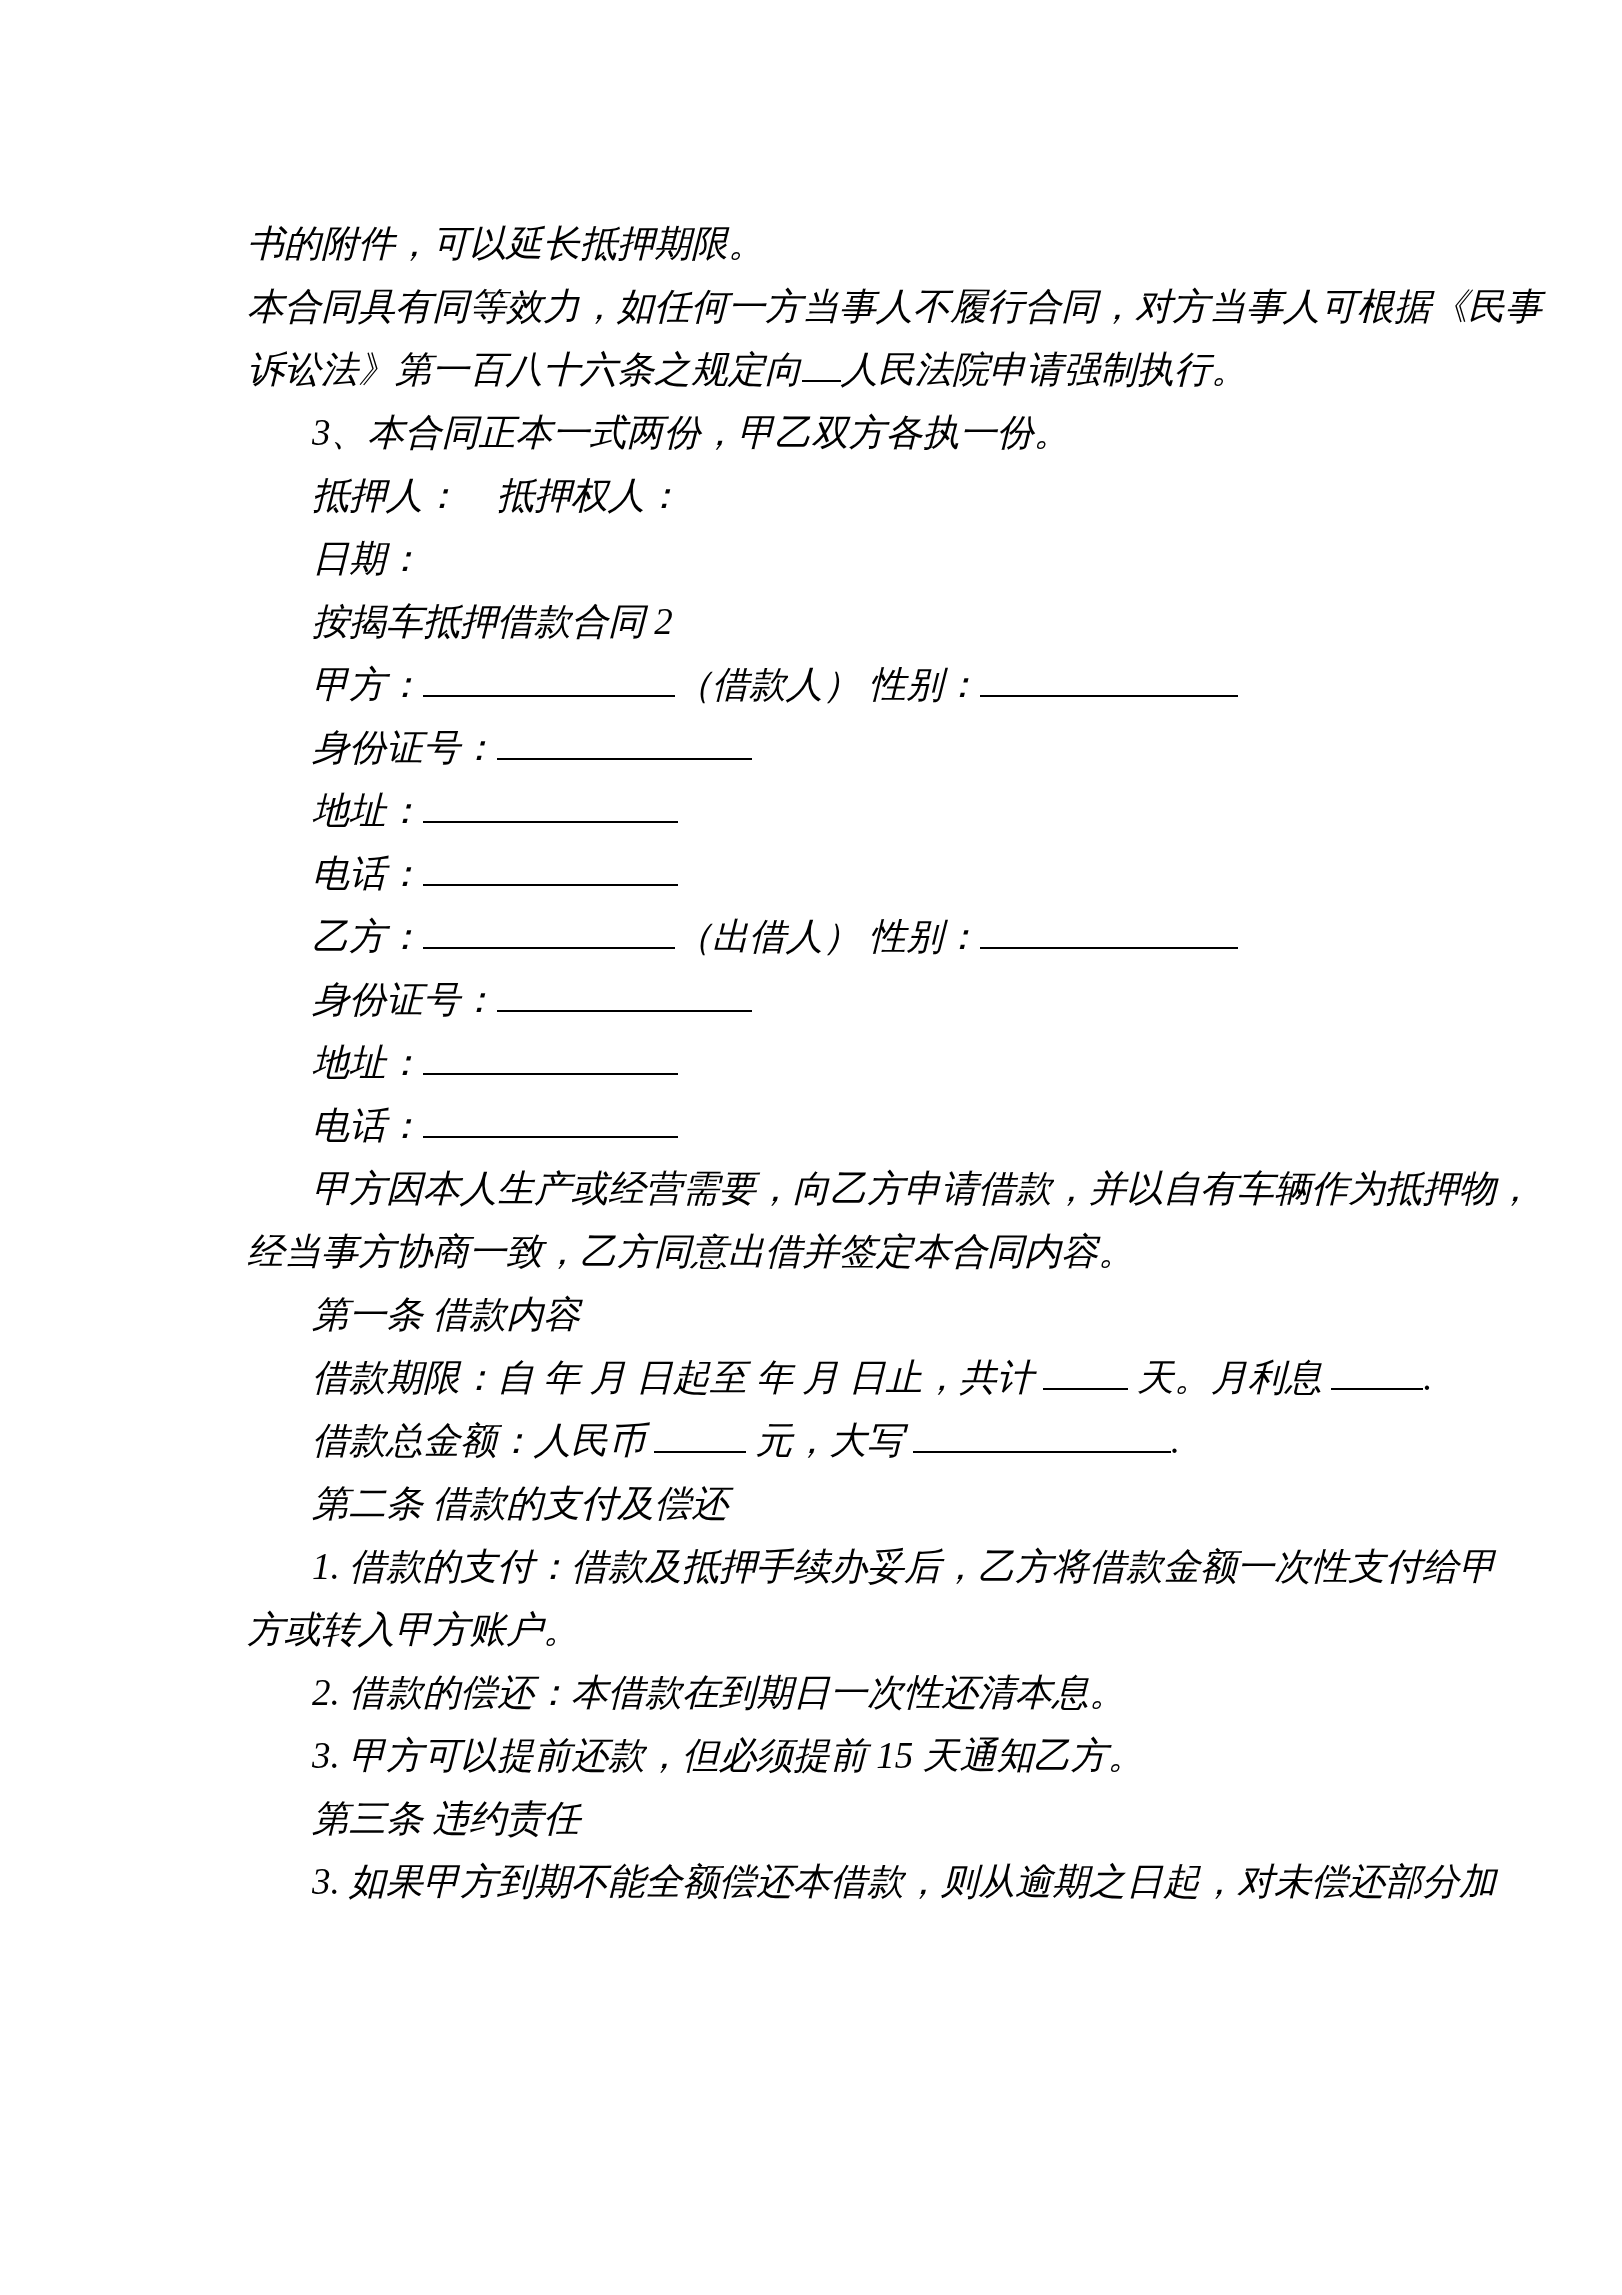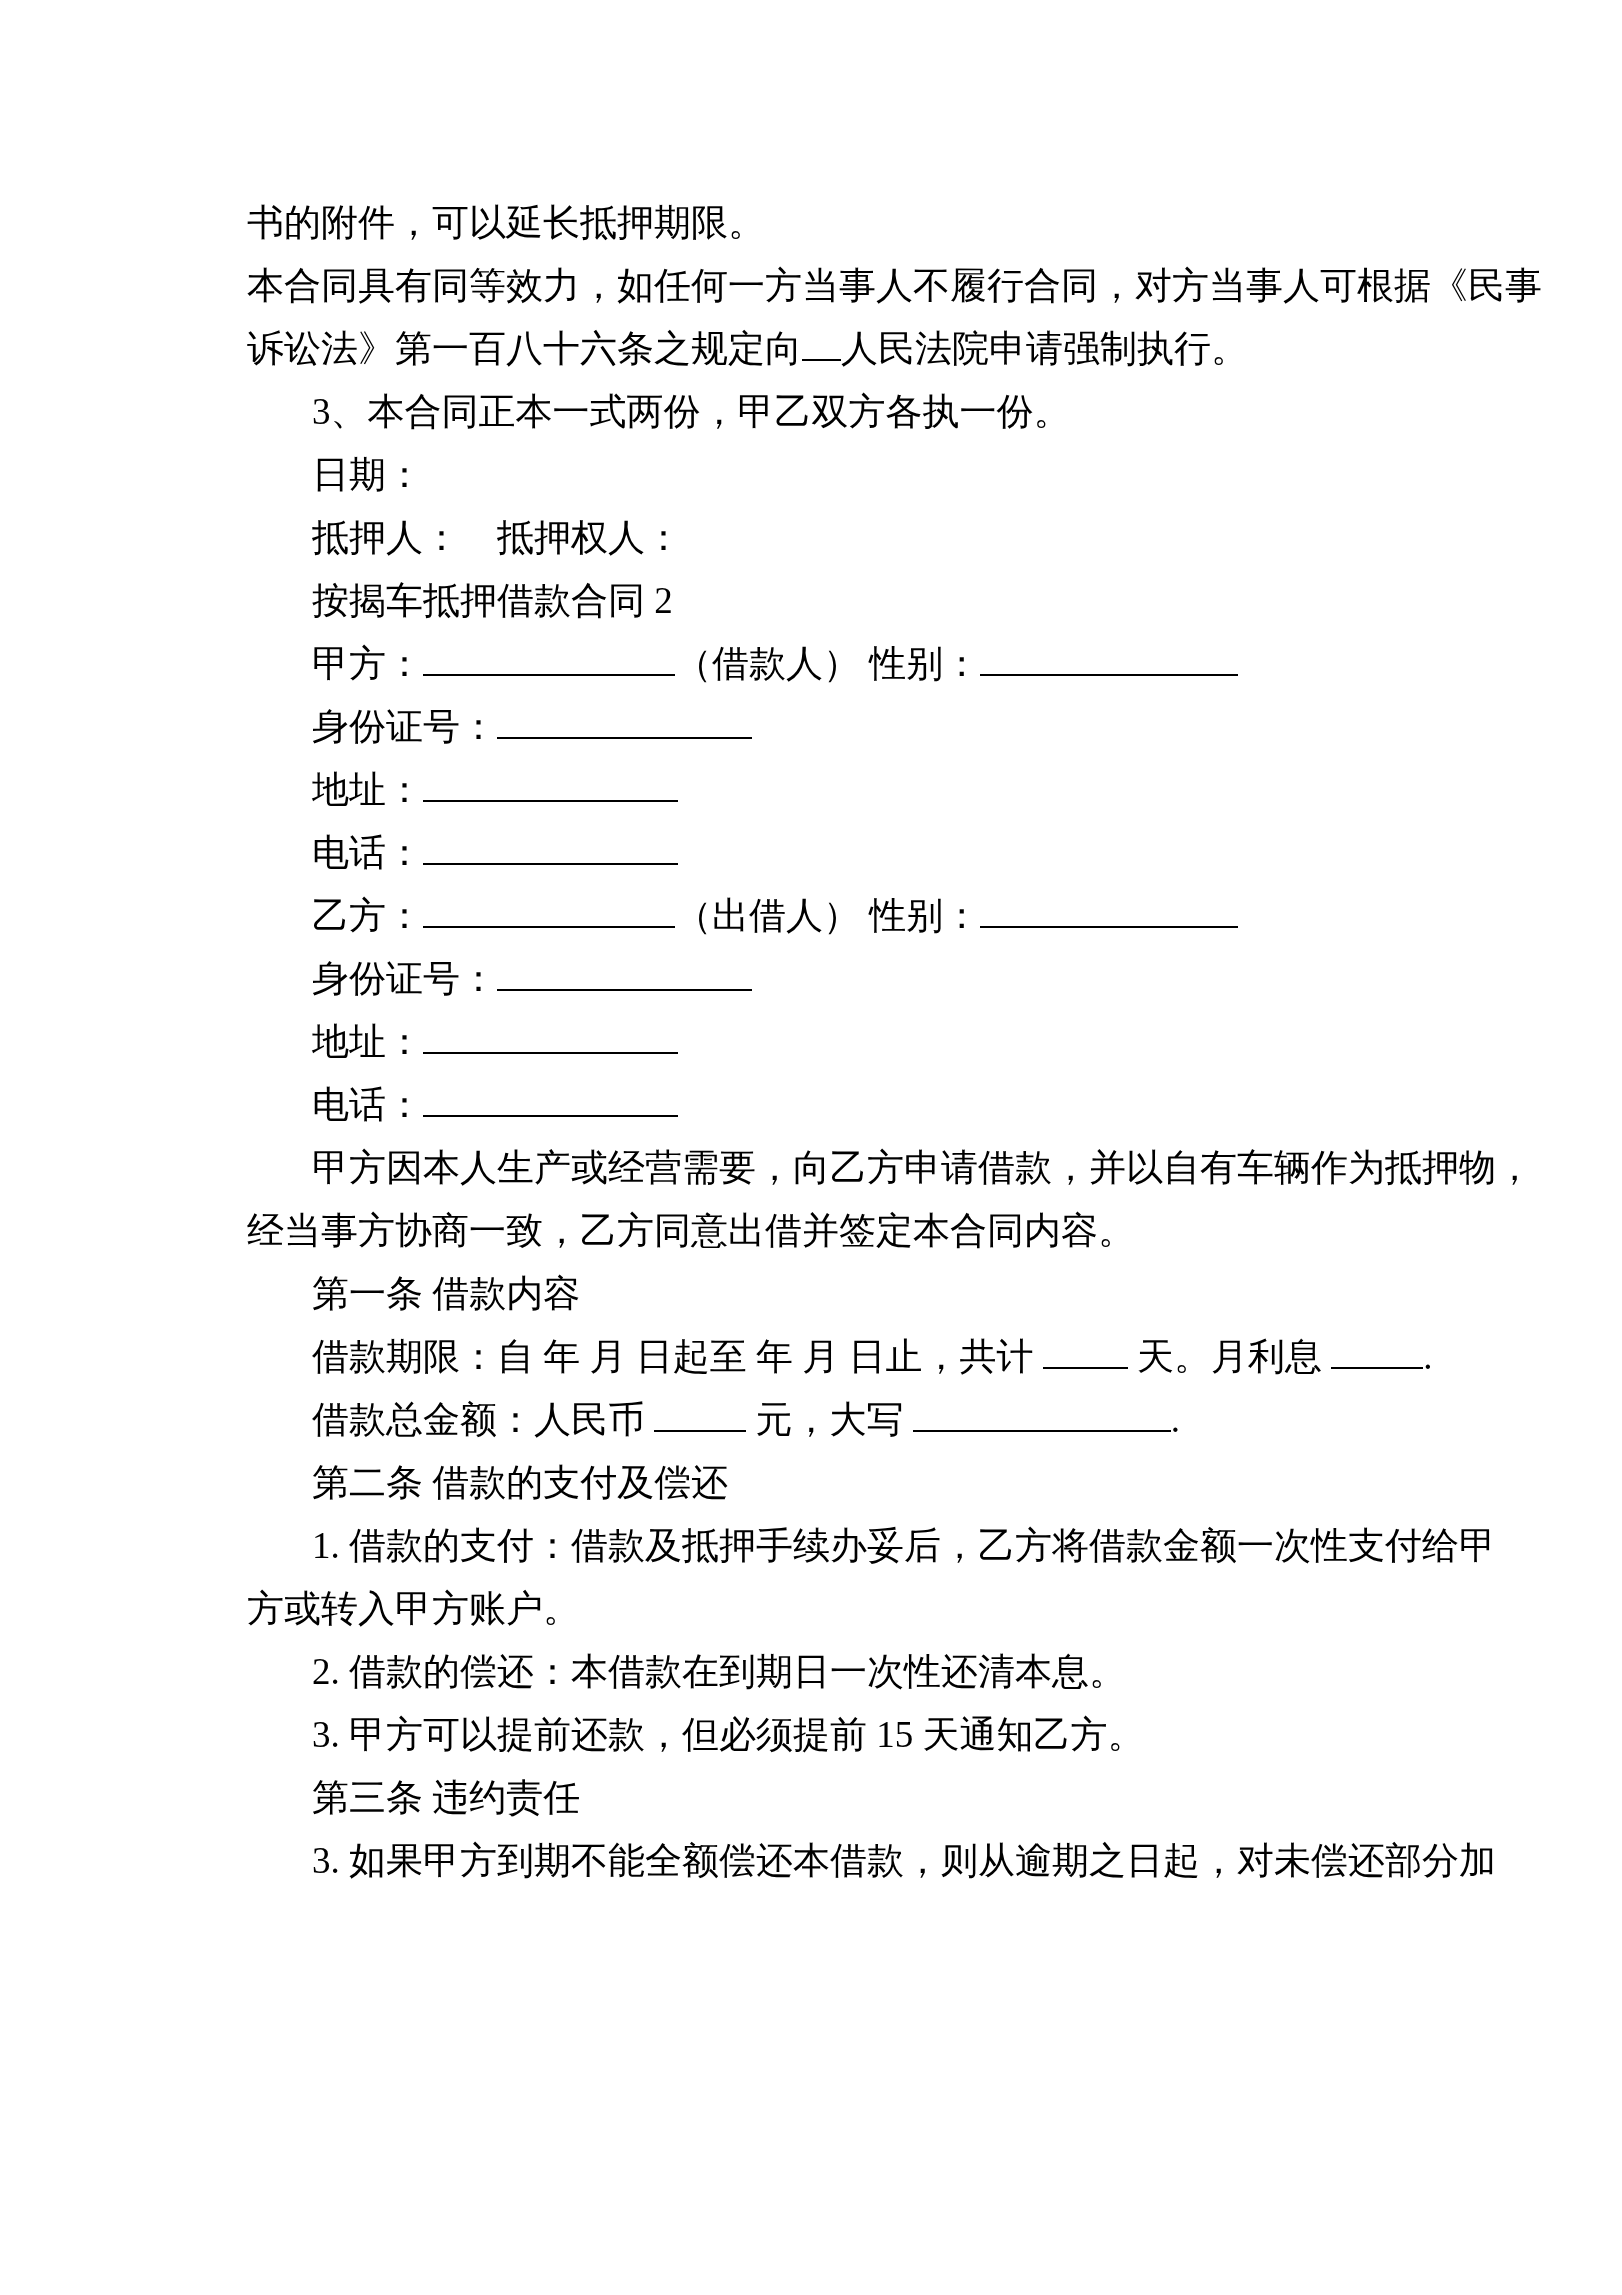--- a/index.html
+++ b/index.html
@@ -12,22 +12,23 @@
     width: 1623px;
     height: 2295px;
     background: #ffffff;
     overflow: hidden;
     font-family: "Liberation Serif", "DejaVu Serif", serif;
     color: #000000;
   }
   .content {
     position: absolute;
     left: 247px;
-    top: 191px;
+    top: 212px;
     width: 1171px;
+    font-style: italic;
   }
   .line {
     height: 63px;
     line-height: 63px;
     font-size: 37px;
     white-space: pre;
     color: #000000;
   }
   .line.indent {
     padding-left: 65px;
@@ -44,22 +45,22 @@
 </style>
 </head>
 <body>
 
 <div class="page">
   <div class="content">
       <div class="line"><span class="seg">书的附件，可以延长抵押期限。</span></div>
       <div class="line"><span class="seg">本合同具有同等效力，如任何一方当事人不履行合同，对方当事人可根据《民事</span></div>
       <div class="line"><span class="seg">诉讼法》第一百八十六条之规定向</span><span class="blank" style="width: 39px;"></span><span class="seg">人民法院申请强制执行。</span></div>
       <div class="line indent"><span class="seg">3、本合同正本一式两份，甲乙双方各执一份。</span></div>
+      <div class="line indent"><span class="seg">抵押人：　抵押权人：</span></div>
       <div class="line indent"><span class="seg">日期：</span></div>
-      <div class="line indent"><span class="seg">抵押人：　抵押权人：</span></div>
       <div class="line indent"><span class="seg">按揭车抵押借款合同 2</span></div>
       <div class="line indent"><span class="seg">甲方：</span><span class="blank" style="width: 252px;"></span><span class="seg">（借款人） 性别：</span><span class="blank" style="width: 258px;"></span></div>
       <div class="line indent"><span class="seg">身份证号：</span><span class="blank" style="width: 255px;"></span></div>
       <div class="line indent"><span class="seg">地址：</span><span class="blank" style="width: 255px;"></span></div>
       <div class="line indent"><span class="seg">电话：</span><span class="blank" style="width: 255px;"></span></div>
       <div class="line indent"><span class="seg">乙方：</span><span class="blank" style="width: 252px;"></span><span class="seg">（出借人） 性别：</span><span class="blank" style="width: 258px;"></span></div>
       <div class="line indent"><span class="seg">身份证号：</span><span class="blank" style="width: 255px;"></span></div>
       <div class="line indent"><span class="seg">地址：</span><span class="blank" style="width: 255px;"></span></div>
       <div class="line indent"><span class="seg">电话：</span><span class="blank" style="width: 255px;"></span></div>
       <div class="line indent"><span class="seg">甲方因本人生产或经营需要，向乙方申请借款，并以自有车辆作为抵押物，</span></div>

